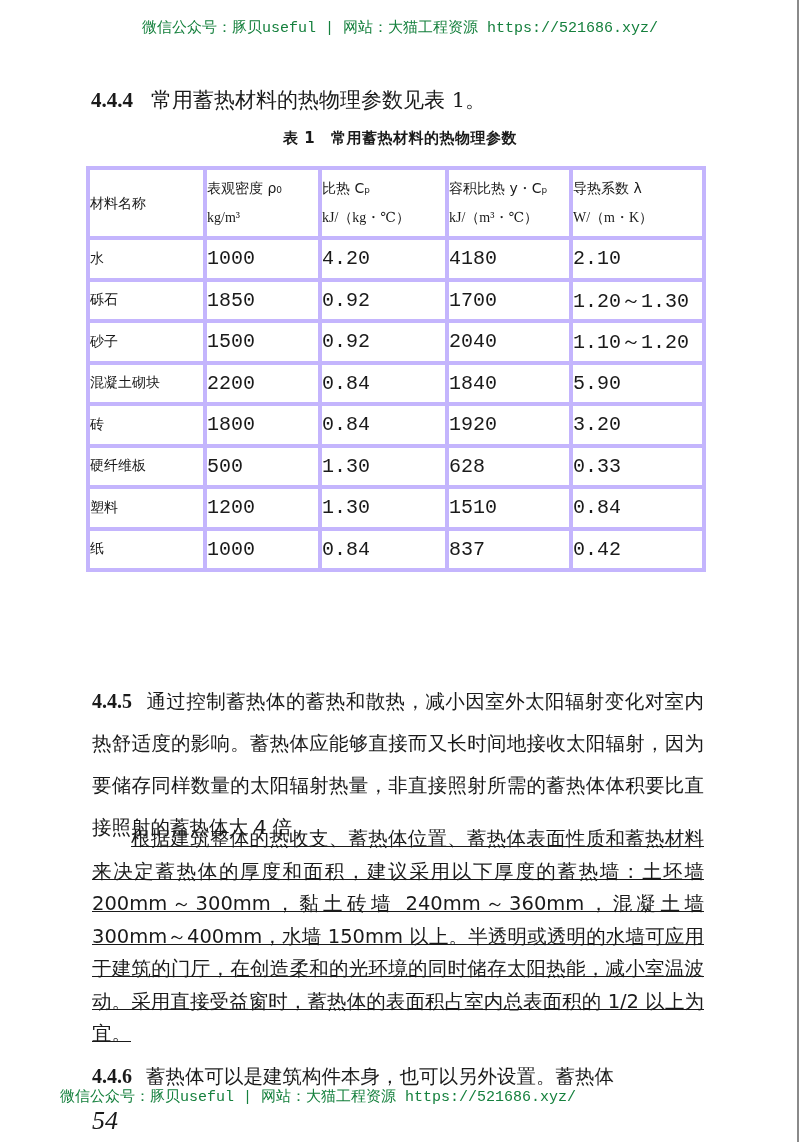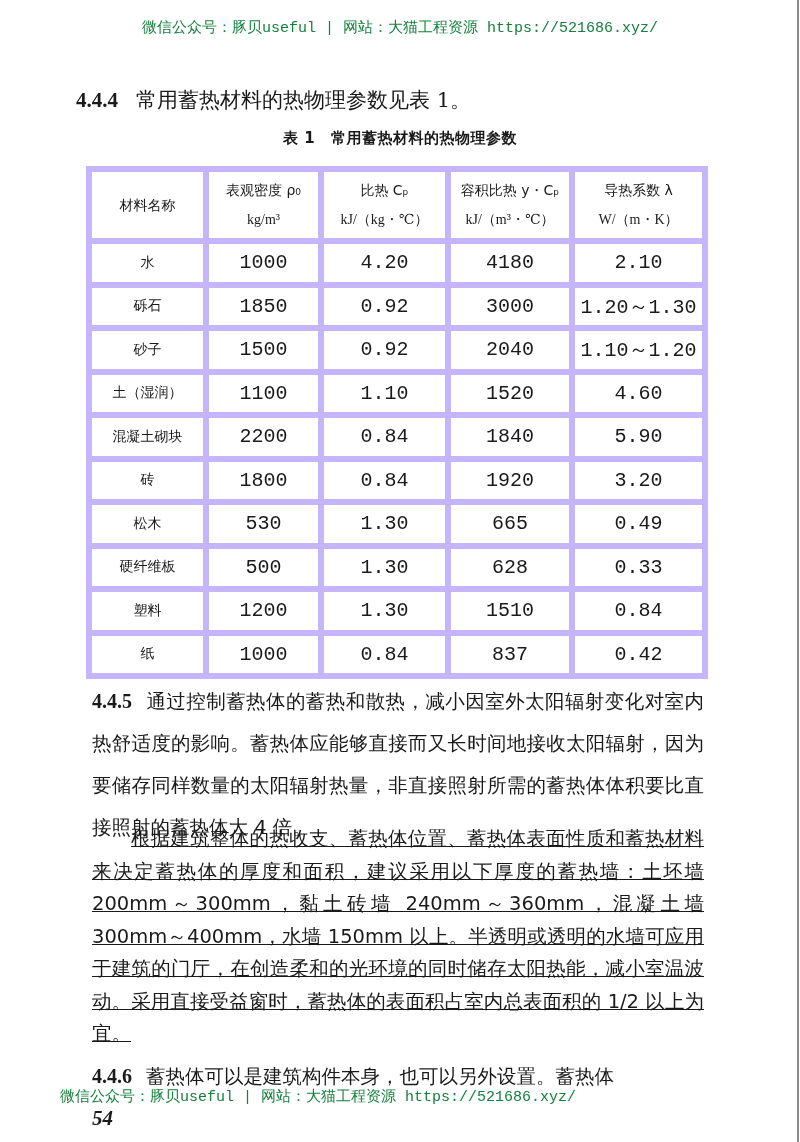--- a/index.html
+++ b/index.html
@@ -10,54 +10,54 @@
     }
     .right-edge { position: absolute; left: 797px; top: 0; width: 2px; height: 1142px; background: #8a8a8a; }
     .watermark {
       position: absolute; left: 0; width: 800px; text-align: center;
       font-family: "Liberation Mono", "DejaVu Sans Mono", monospace;
       font-size: 15px; color: #15803d; white-space: nowrap;
     }
     .wm-top { top: 18px; }
     .wm-bottom { top: 1087px; left: 60px; width: auto; }
     .sec-head {
-      position: absolute; left: 76px; top: 86px; font-size: 21px; white-space: nowrap;
+      position: absolute; left: 91px; top: 86px; font-size: 21px; white-space: nowrap;
     }
     .sec-num { font-family: "Liberation Serif", serif; font-weight: bold; margin-right: 18px; font-size: 21px; }
     .table-caption {
       position: absolute; left: 0; width: 800px; top: 129px; text-align: center;
       font-family: "DejaVu Sans", sans-serif; font-weight: bold; font-size: 15px; letter-spacing: 0.5px;
     }
     .table-caption .cap-num { margin-right: 16px; }
     table.params {
       position: absolute; left: 86px; top: 166px; width: 616px;
       border-collapse: collapse; border: 2px solid #1a1a1a;
       font-family: "Liberation Serif", "DejaVu Serif", serif; font-size: 15px;
       table-layout: fixed;
     }
     table.params th, table.params td {
-      border: 6px solid #c4b5fd; text-align: center; vertical-align: middle; padding: 0;
+      border: 4px solid #c4b5fd; text-align: left; vertical-align: middle; padding: 0;
     }
     table.params th { height: 66px; font-weight: normal; line-height: 30px; font-size: 14px; }
     table.params th .zh { font-family: "DejaVu Sans", sans-serif; font-size: 14px; }
     table.params td { height: 37.5px; }
     table.params td.name { font-family: "DejaVu Sans", sans-serif; font-size: 14px; }
     table.params td.num { font-family: "Liberation Mono", "DejaVu Sans Mono", monospace; font-size: 20px; }
     .body-text {
       position: absolute; left: 92px; width: 612px;
       font-family: "DejaVu Sans", sans-serif; font-size: 19.5px;
       line-height: 42px; text-align: justify; text-justify: inter-character;
     }
     .p445 { top: 680px; }
     .p-indent { top: 823px; text-indent: 39px; line-height: 32.5px; text-decoration: underline; }
     .p446 { top: 1055px; white-space: nowrap; }
     .body-text .sec-num { font-size: 20px; margin-right: 14px; }
     .page-num {
       position: absolute; left: 92px; top: 1106px;
-      font-family: "Liberation Serif", serif; font-style: italic; font-size: 21px; font-weight: bold;
+      font-family: "Liberation Serif", serif; font-style: italic; font-size: 26px;
     }
   </style>
 </head>
 <body>
 
 <div class="right-edge"></div>
 
 <div class="watermark wm-top">微信公众号：豚贝useful | 网站：大猫工程资源 https://521686.xyz/</div>
 
 <div class="sec-head">
@@ -102,57 +102,43 @@
       <td class="name">水</td>
       <td class="num">1000</td>
       <td class="num">4.20</td>
       <td class="num">4180</td>
       <td class="num">2.10</td>
     </tr>
     <tr>
       <td class="name">砾石</td>
       <td class="num">1850</td>
       <td class="num">0.92</td>
-      <td class="num">3000</td>
+      <td class="num">1700</td>
       <td class="num">1.20～1.30</td>
     </tr>
     <tr>
       <td class="name">砂子</td>
       <td class="num">1500</td>
       <td class="num">0.92</td>
       <td class="num">2040</td>
       <td class="num">1.10～1.20</td>
-    </tr>
-    <tr>
-      <td class="name">土（湿润）</td>
-      <td class="num">1100</td>
-      <td class="num">1.10</td>
-      <td class="num">1520</td>
-      <td class="num">4.60</td>
     </tr>
     <tr>
       <td class="name">混凝土砌块</td>
       <td class="num">2200</td>
       <td class="num">0.84</td>
       <td class="num">1840</td>
       <td class="num">5.90</td>
     </tr>
     <tr>
       <td class="name">砖</td>
       <td class="num">1800</td>
       <td class="num">0.84</td>
       <td class="num">1920</td>
       <td class="num">3.20</td>
-    </tr>
-    <tr>
-      <td class="name">松木</td>
-      <td class="num">530</td>
-      <td class="num">1.30</td>
-      <td class="num">665</td>
-      <td class="num">0.49</td>
     </tr>
     <tr>
       <td class="name">硬纤维板</td>
       <td class="num">500</td>
       <td class="num">1.30</td>
       <td class="num">628</td>
       <td class="num">0.33</td>
     </tr>
     <tr>
       <td class="name">塑料</td>

